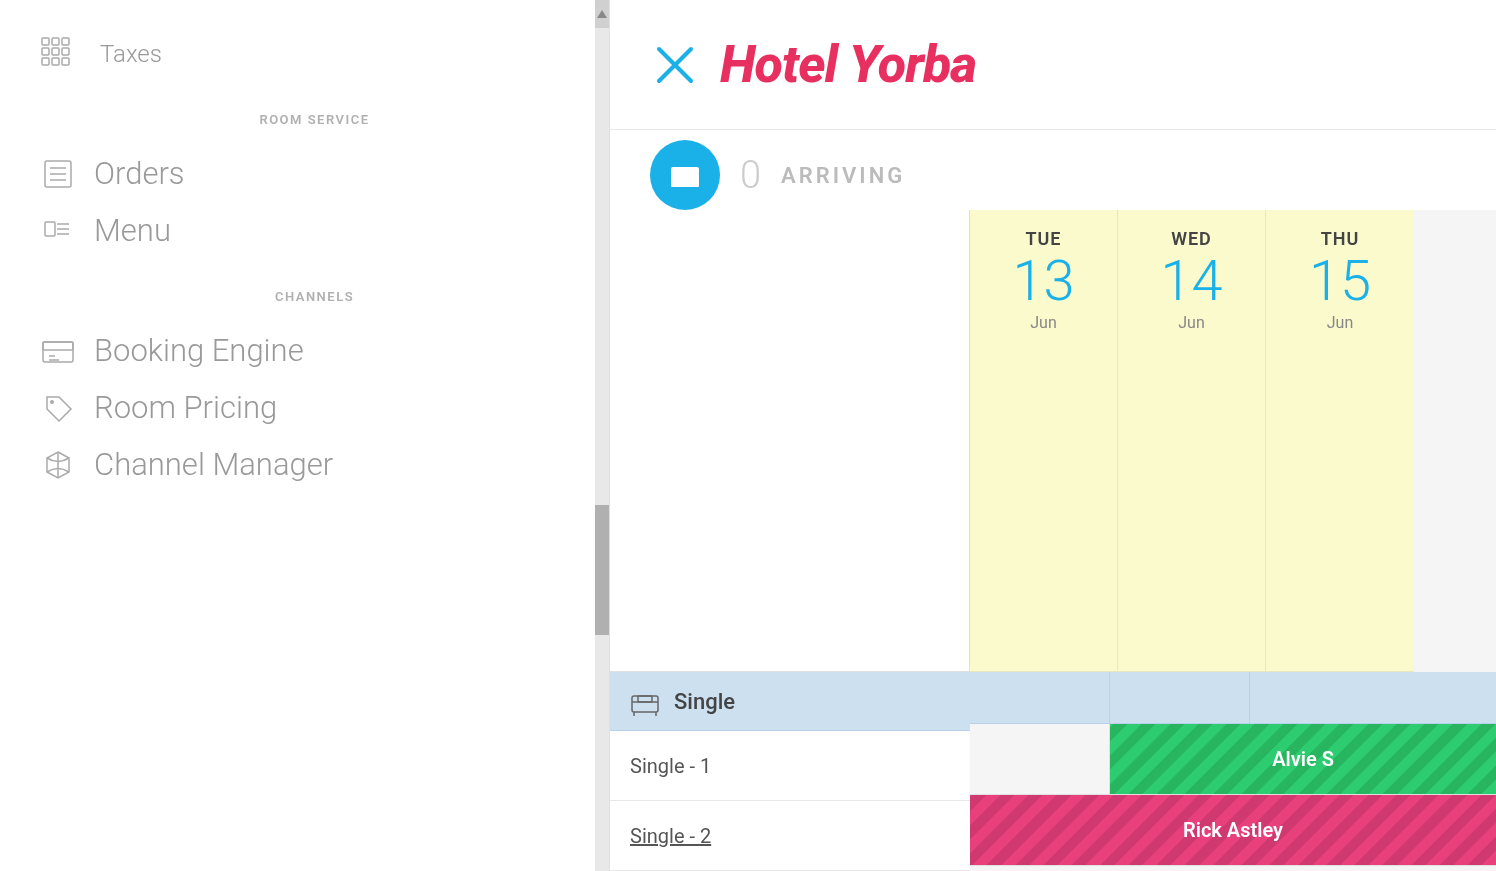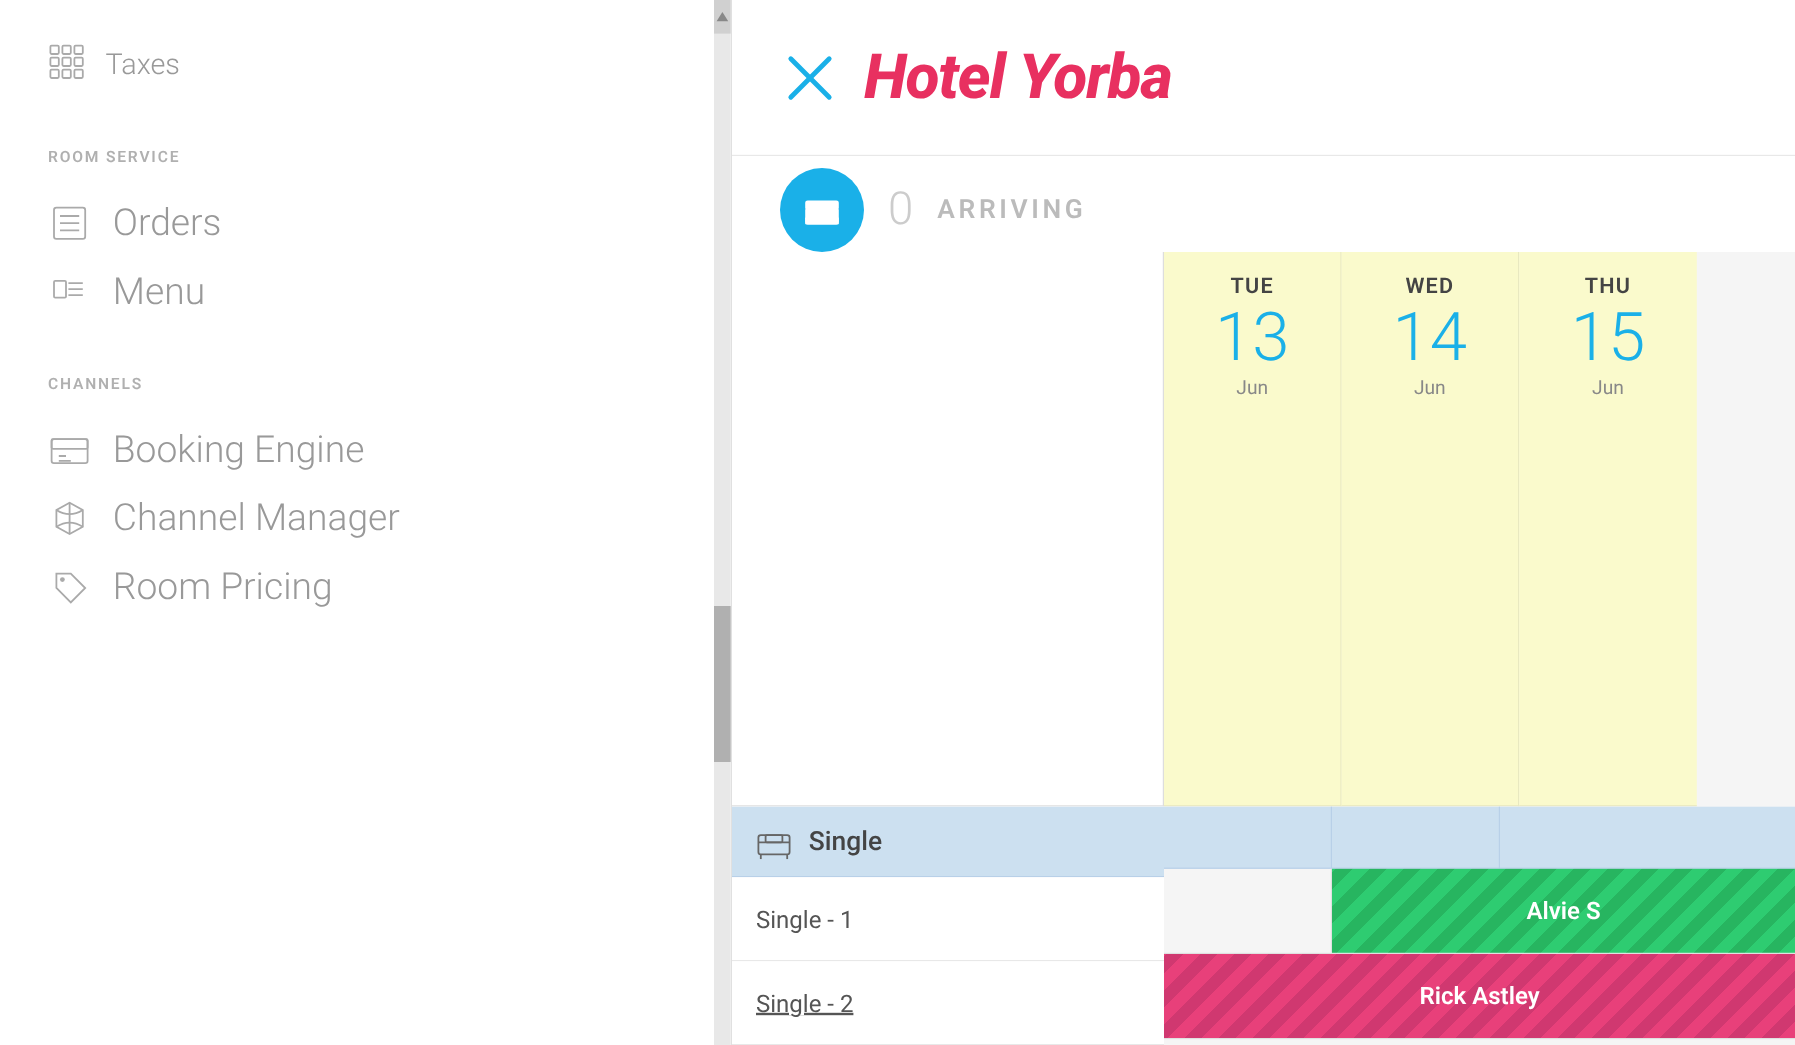--- a/index.html
+++ b/index.html
@@ -47,22 +47,23 @@
       padding-left: 40px;
       padding-right: 20px;
     }
 
     .section-label {
       font-size: 13px;
       font-weight: 600;
       color: #b0b0b0;
       letter-spacing: 1.5px;
       text-transform: uppercase;
-      margin-top: 42px;
+      margin-top: 30px;
       margin-bottom: 18px;
+      text-align: center;
     }
 
     .nav-item {
       display: flex;
       align-items: center;
       gap: 18px;
       padding: 10px 0;
       cursor: pointer;
       color: #888;
     }
@@ -80,21 +81,21 @@
     .nav-item .nav-label {
       font-size: 31px;
       color: #999;
       font-weight: 300;
     }
 
     
     .taxes-item {
       display: flex;
       align-items: center;
-      gap: 18px;
+      gap: 30px;
       padding: 6px 0 10px 40px;
       cursor: pointer;
       color: #999;
       font-size: 24px;
       font-weight: 300;
     }
 
     
     .scrollbar-track {
       position: absolute;
@@ -401,37 +402,37 @@
             <line x1="8" y1="22" x2="14" y2="22"></line>
             <line x1="8" y1="26" x2="18" y2="26"></line>
           </svg>
         </div>
         <span class="nav-label">Booking Engine</span>
       </div>
 
       <div class="nav-item">
         <div class="nav-icon">
           <svg width="34" height="34" viewBox="0 0 34 34" fill="none" stroke="#aaa" stroke-width="1.5">
+            <path d="M6 6 L6 18 L18 30 L30 18 L18 6 Z"></path>
+            <circle cx="11" cy="11" r="2" fill="#aaa" stroke="none"></circle>
+          </svg>
+        </div>
+        <span class="nav-label">Room Pricing</span>
+      </div>
+
+      <div class="nav-item">
+        <div class="nav-icon">
+          <svg width="34" height="34" viewBox="0 0 34 34" fill="none" stroke="#aaa" stroke-width="1.5">
             <polygon points="17,4 28,10 28,24 17,30 6,24 6,10"></polygon>
             <line x1="17" y1="4" x2="17" y2="30"></line>
             <path d="M6 10 Q17 17 28 10"></path>
             <path d="M6 24 Q17 17 28 24"></path>
           </svg>
         </div>
         <span class="nav-label">Channel Manager</span>
-      </div>
-
-      <div class="nav-item">
-        <div class="nav-icon">
-          <svg width="34" height="34" viewBox="0 0 34 34" fill="none" stroke="#aaa" stroke-width="1.5">
-            <path d="M6 6 L6 18 L18 30 L30 18 L18 6 Z"></path>
-            <circle cx="11" cy="11" r="2" fill="#aaa" stroke="none"></circle>
-          </svg>
-        </div>
-        <span class="nav-label">Room Pricing</span>
       </div>
 
     </div>
   </div>
 
   <div class="scrollbar-track">
     <div class="scrollbar-thumb"></div>
   </div>
 </div>
 

